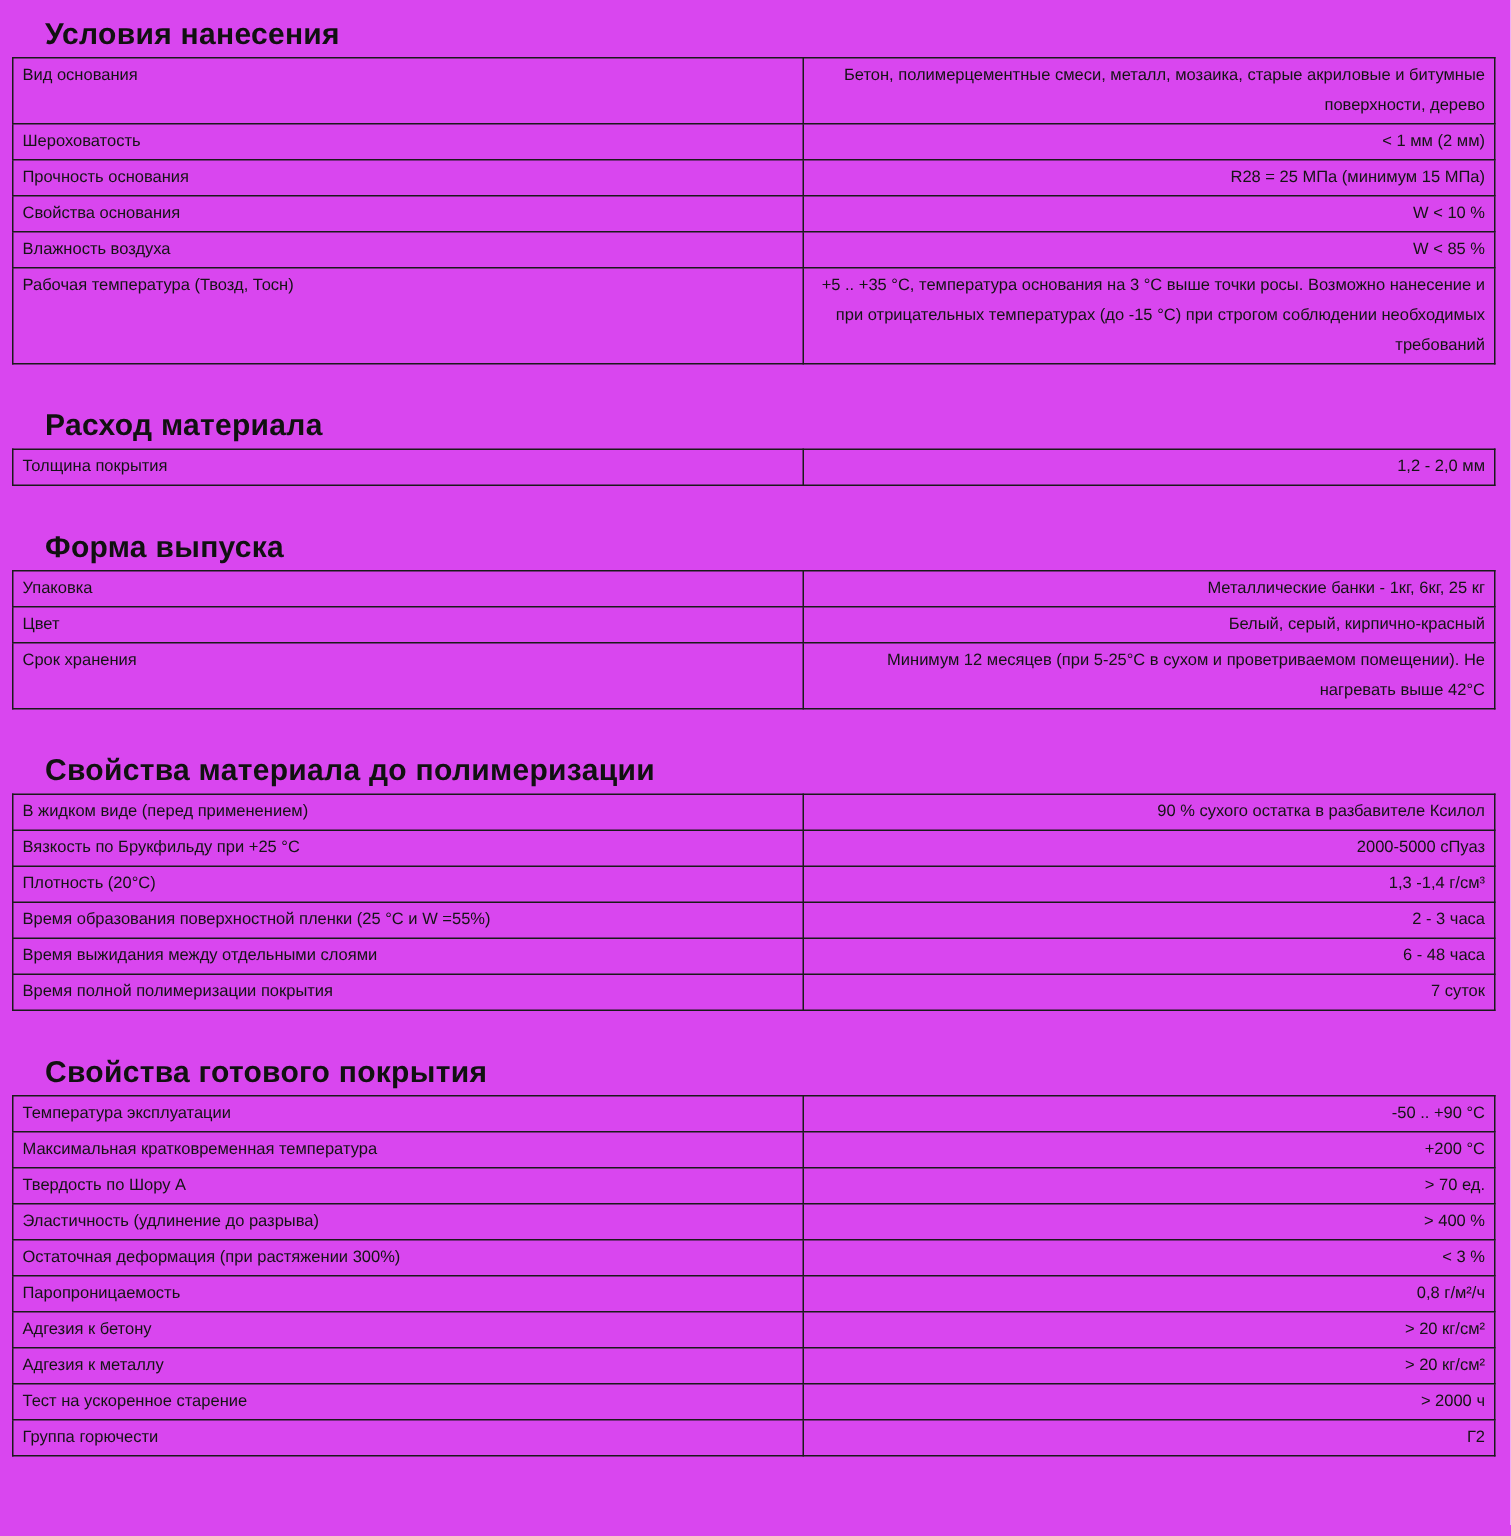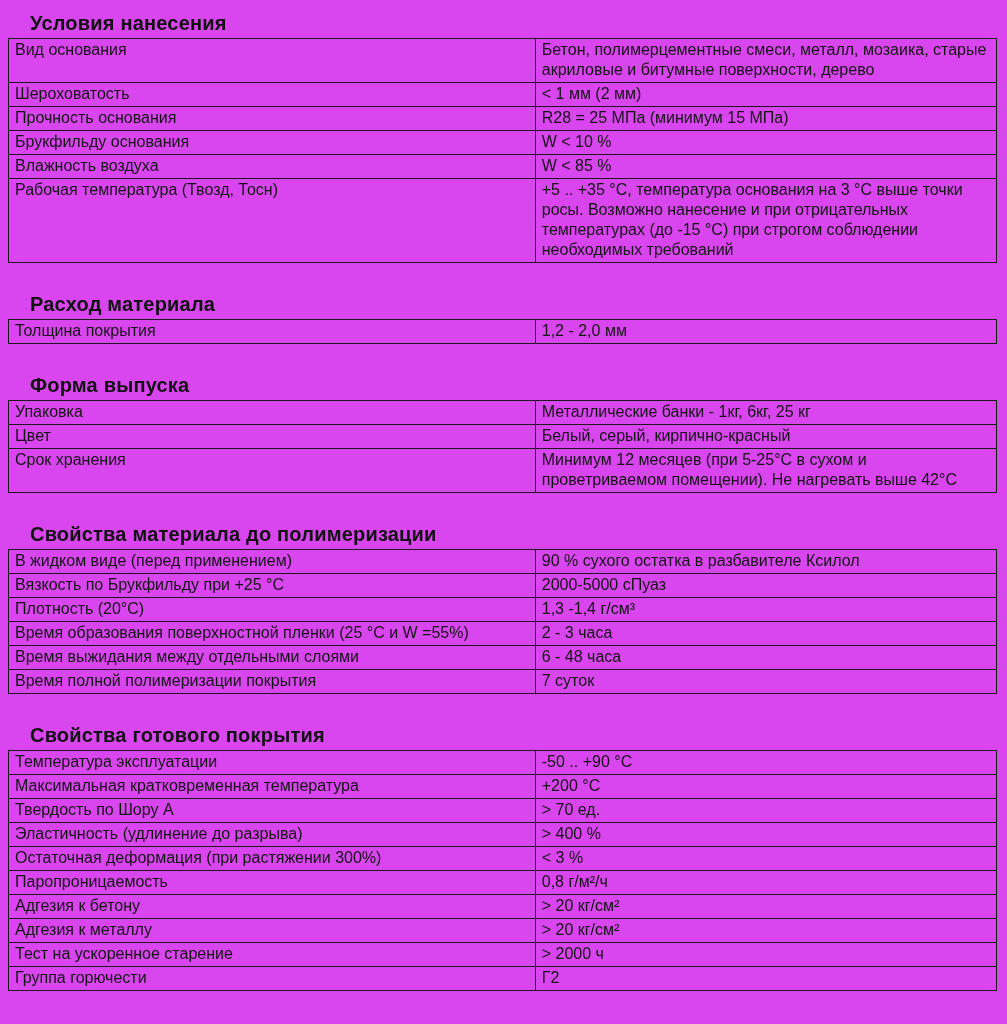--- a/index.html
+++ b/index.html
@@ -26,31 +26,32 @@
     letter-spacing: 0.2px;
     color: #111111;
   }
   table.spec-table {
     width: 100%;
     border-collapse: collapse;
     table-layout: fixed;
   }
   table.spec-table td {
     border: 1px solid #1a1a1a;
-    font-size: 16px;
+    font-size: 11px;
     line-height: 20px;
     vertical-align: top;
     padding: 1px 6px 2px 6px;
   }
   td.label-cell {
     width: 52%;
     padding-left: 20px;
   }
   td.value-cell {
     padding-left: 10px;
+    text-align: right;
   }
 </style>
 </head>
 <body>
 
 <div class="page">
   <main>
   <section class="section">
     <h2 class="section-title">Условия нанесения</h2>
     <table class="spec-table">
@@ -64,21 +65,21 @@
     <td class="label-cell">Шероховатость</td>
     <td class="value-cell">&lt; 1 мм (2 мм)</td>
   </tr>
 
   <tr>
     <td class="label-cell">Прочность основания</td>
     <td class="value-cell">R28 = 25 МПа (минимум 15 МПа)</td>
   </tr>
 
   <tr>
-    <td class="label-cell">Брукфильду основания</td>
+    <td class="label-cell">Свойства основания</td>
     <td class="value-cell">W &lt; 10 %</td>
   </tr>
 
   <tr>
     <td class="label-cell">Влажность воздуха</td>
     <td class="value-cell">W &lt; 85 %</td>
   </tr>
 
   <tr>
     <td class="label-cell">Рабочая температура (Твозд, Тосн)</td>

